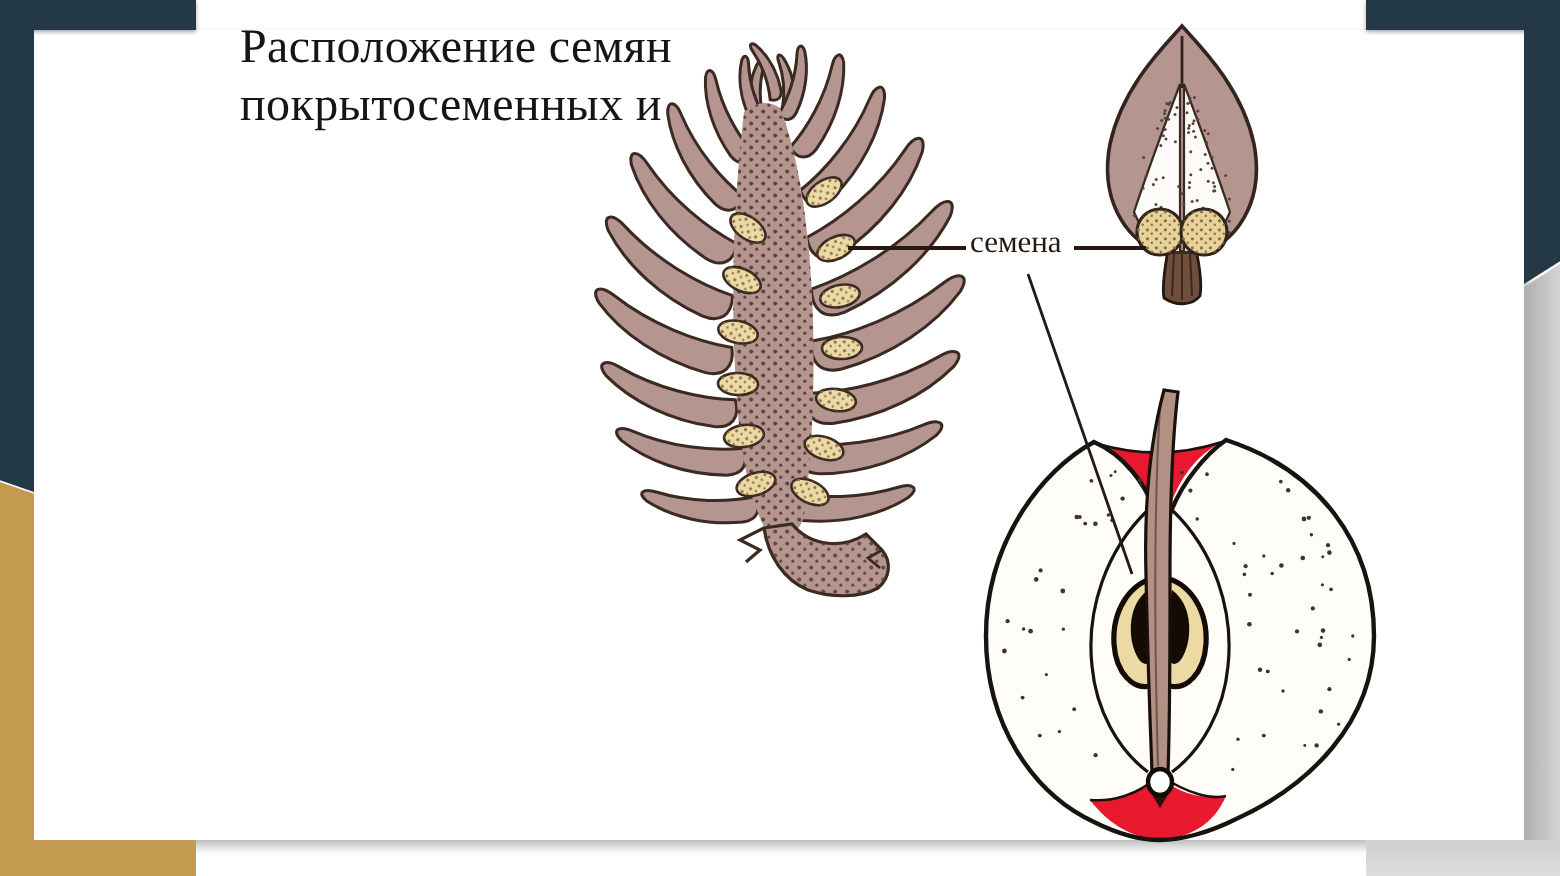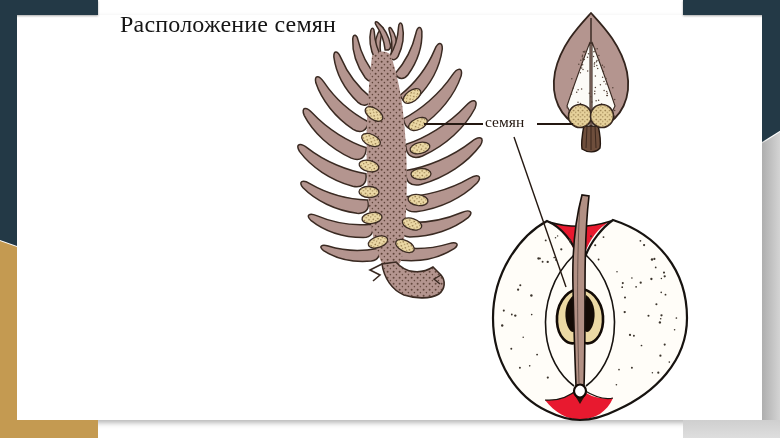--- a/index.html
+++ b/index.html
@@ -48,20 +48,21 @@
   <div class="ribbon rb-tl-left"></div>
   <div class="ribbon rb-left-gold"></div>
   <div class="ribbon rb-bl-gold"></div>
   <div class="ribbon rb-tr-top"></div>
   <div class="ribbon rb-tr-right"></div>
   <div class="ribbon rb-right-gray"></div>
   <div class="ribbon rb-br-gray"></div>
 
   <div class="title">
     <span>Расположение семян</span>
+    <span>покрытосеменных и</span>
   </div>
 
   <svg class="fig fig-cone" width="210" height="282" viewBox="0 0 210 282">
     <defs>
       <pattern id="stipAxis" width="6" height="6" patternUnits="userSpaceOnUse">
         <circle cx="1.6" cy="1.8" r="1" fill="#50362a"></circle>
         <circle cx="4.4" cy="4.6" r="0.8" fill="#50362a"></circle>
       </pattern>
       <pattern id="stipSeed" width="4.5" height="4.5" patternUnits="userSpaceOnUse">
         <circle cx="1.2" cy="1.4" r="0.8" fill="#8a6f3f"></circle>
@@ -360,15 +361,15 @@
         <circle cx="70.5" cy="44.7" r="0.76" fill="#3b342c"></circle>
         <circle cx="176.2" cy="99.4" r="0.79" fill="#3b342c"></circle>
       </g>
   </svg>
 
   <svg class="fig fig-lines" width="175" height="205" viewBox="0 0 175 205">
     <line x1="9" y1="19" x2="68" y2="19" stroke="#241811" stroke-width="2"></line>
     <line x1="122" y1="19" x2="158" y2="19" stroke="#241811" stroke-width="2"></line>
     <line x1="99" y1="32" x2="151" y2="182" stroke="#241811" stroke-width="1.4"></line>
   </svg>
-  <div class="seed-label">семян</div>
+  <div class="seed-label">семена</div>
 
 </div>
 
 </body></html>

